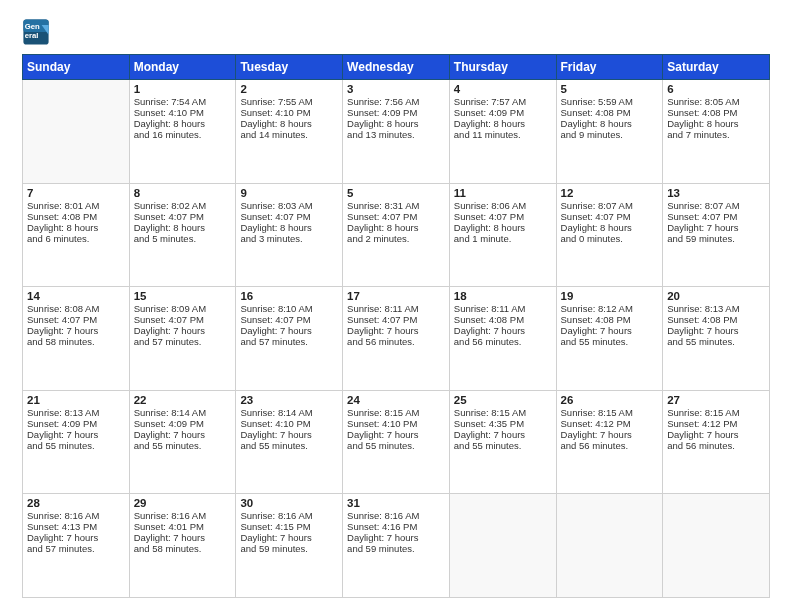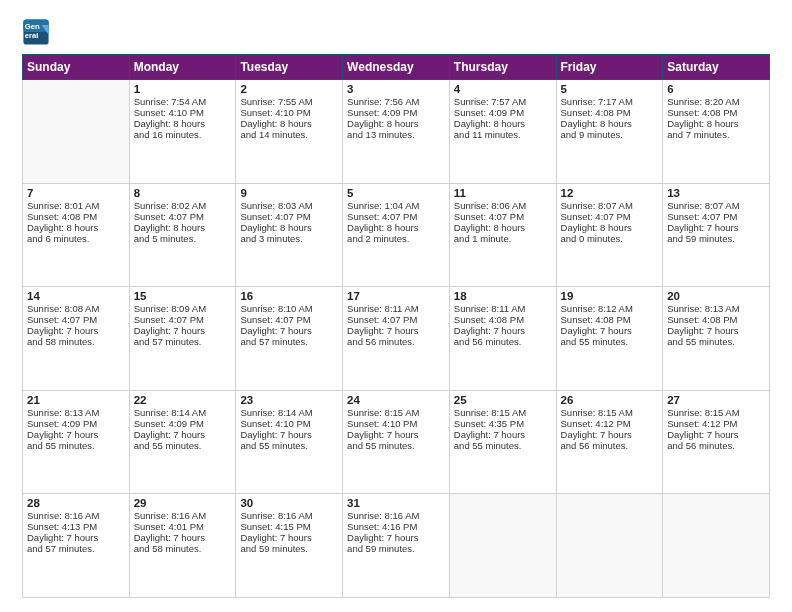--- a/index.html
+++ b/index.html
@@ -55,21 +55,21 @@
       color: #333;
       margin-top: 2px;
     }
     .calendar-table {
       width: 100%;
       border-collapse: collapse;
       flex: 1;
       table-layout: fixed;
     }
     .calendar-table th {
-      background-color: #701a75;
+      background-color: #1d4ed8;
       color: #fff;
       font-size: 12px;
       font-weight: bold;
       padding: 5px 4px;
       text-align: left;
       border: 1px solid #1a5276;
     }
     .calendar-table td {
       border: 1px solid #d0d0d0;
       vertical-align: top;
@@ -151,28 +151,28 @@
           </td>
           <td>
             <span class="day-num">4</span>
             <div>Sunrise: 7:57 AM</div>
             <div>Sunset: 4:09 PM</div>
             <div>Daylight: 8 hours</div>
             <div>and 11 minutes.</div>
           </td>
           <td>
             <span class="day-num">5</span>
-            <div>Sunrise: 7:17 AM</div>
+            <div>Sunrise: 5:59 AM</div>
             <div>Sunset: 4:08 PM</div>
             <div>Daylight: 8 hours</div>
             <div>and 9 minutes.</div>
           </td>
           <td>
             <span class="day-num">6</span>
-            <div>Sunrise: 8:20 AM</div>
+            <div>Sunrise: 8:05 AM</div>
             <div>Sunset: 4:08 PM</div>
             <div>Daylight: 8 hours</div>
             <div>and 7 minutes.</div>
           </td>
         </tr>
         <tr>
           <td>
             <span class="day-num">7</span>
             <div>Sunrise: 8:01 AM</div>
             <div>Sunset: 4:08 PM</div>
@@ -188,21 +188,21 @@
           </td>
           <td>
             <span class="day-num">9</span>
             <div>Sunrise: 8:03 AM</div>
             <div>Sunset: 4:07 PM</div>
             <div>Daylight: 8 hours</div>
             <div>and 3 minutes.</div>
           </td>
           <td>
             <span class="day-num">5</span>
-            <div>Sunrise: 1:04 AM</div>
+            <div>Sunrise: 8:31 AM</div>
             <div>Sunset: 4:07 PM</div>
             <div>Daylight: 8 hours</div>
             <div>and 2 minutes.</div>
           </td>
           <td>
             <span class="day-num">11</span>
             <div>Sunrise: 8:06 AM</div>
             <div>Sunset: 4:07 PM</div>
             <div>Daylight: 8 hours</div>
             <div>and 1 minute.</div>

